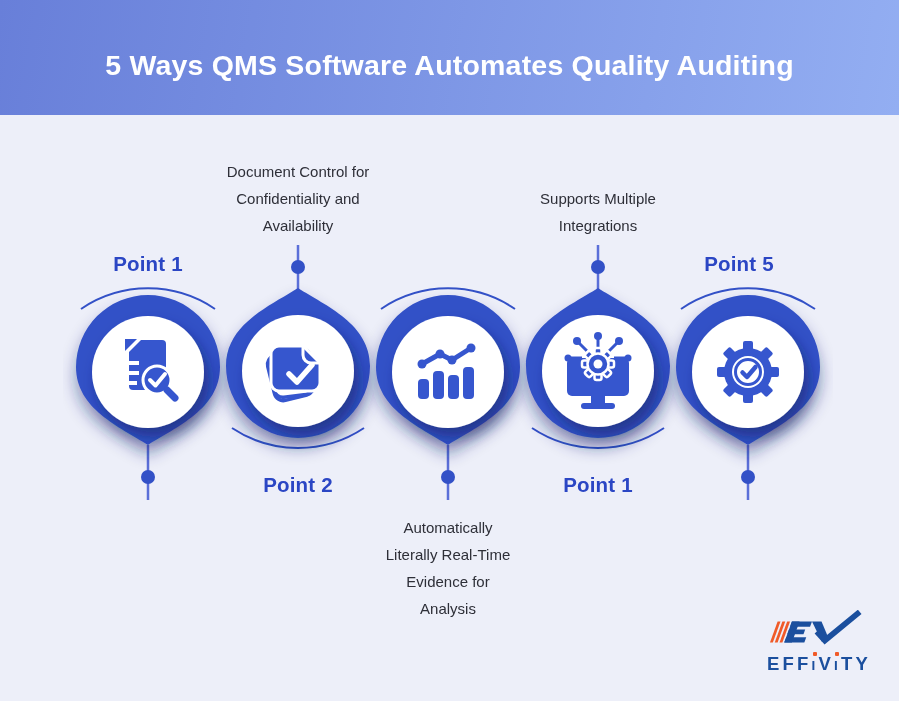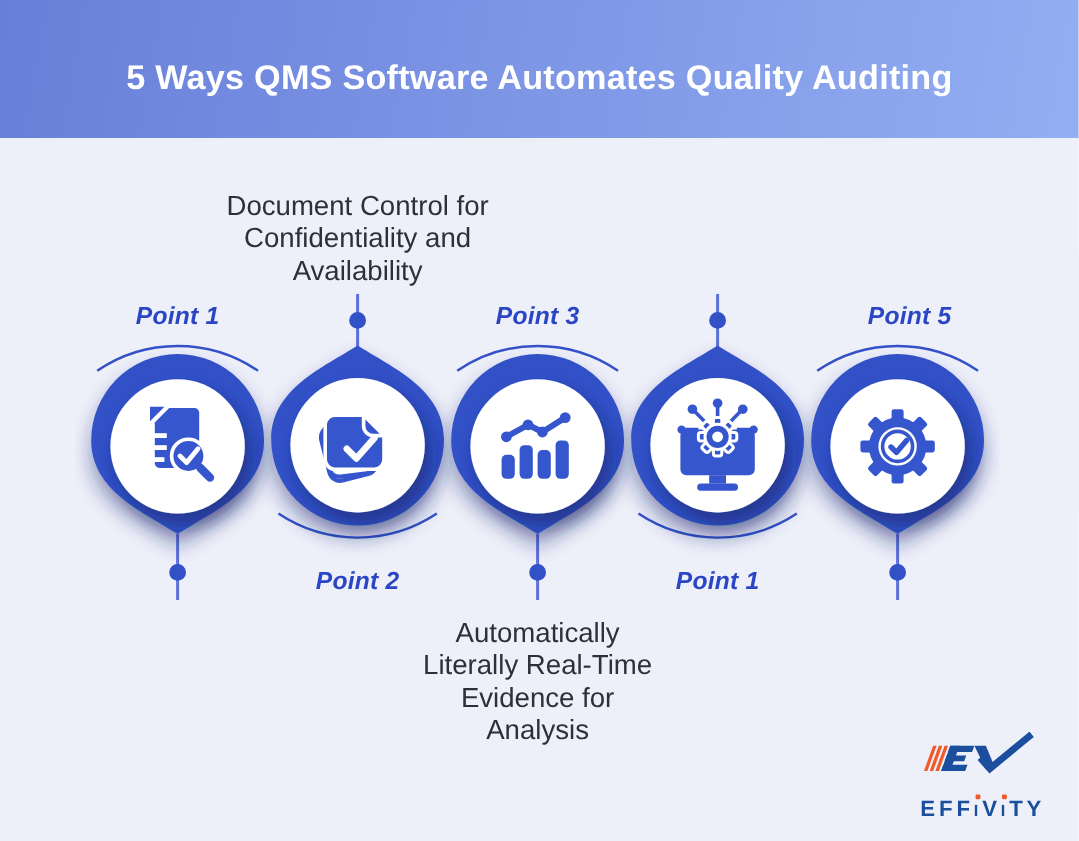--- a/index.html
+++ b/index.html
@@ -9,34 +9,34 @@
   }
   *{margin:0;padding:0;box-sizing:border-box;}
   html,body{width:899px;height:701px;}
   body{font-family:"Liberation Sans",sans-serif;background:#fff;}
   .page{position:relative;width:899px;height:701px;background:var(--c-bg);overflow:hidden;}
   .banner{position:absolute;left:0;top:0;width:899px;height:115px;
     background:linear-gradient(100deg,var(--c-banner-start) 0%,var(--c-banner-end) 100%);
     display:flex;align-items:center;justify-content:center;padding-top:16px;}
   .banner h1{color:var(--c-white);font-size:28.5px;font-weight:bold;letter-spacing:.2px;white-space:nowrap;}
   .pt-label{position:absolute;width:150px;text-align:center;color:var(--c-label);
-    font-size:20.5px;font-weight:bold;letter-spacing:.2px;font-style:italic;}
-  .desc{position:absolute;text-align:center;color:var(--c-text);font-size:23px;
+    font-size:20.5px;font-weight:bold;letter-spacing:.2px;}
+  .desc{position:absolute;text-align:center;color:var(--c-text);font-size:15px;
     line-height:27px;white-space:pre-line;}
   .pin{position:absolute;width:170px;height:230px;}
   .drop{fill:var(--c-pin);}
   .arc{fill:none;stroke:var(--c-pin);stroke-width:2;}
   .connector{stroke:var(--c-line);stroke-width:2.5;}
   .node-dot{fill:var(--c-pin);}
   .inner-circle{fill:var(--c-white);}
   .fill-icon{fill:var(--c-icon);}
   .stroke-icon{stroke:var(--c-icon);}
   .logo{position:absolute;left:748px;top:610px;width:142px;}
   .logo-mark{display:block;margin-left:14px;}
-  .logo-text{margin-top:11px;text-align:center;color:var(--c-logo-blue);
+  .logo-text{margin-top:1px;text-align:center;color:var(--c-logo-blue);
     font-size:18.5px;font-weight:bold;letter-spacing:3.2px;white-space:nowrap;}
   .logo-i{position:relative;display:inline-block;font-size:13.5px;font-weight:bold;}
   .logo-i::after{content:"";position:absolute;top:-6px;left:1px;width:4px;height:4px;
     background:var(--c-logo-orange);border-radius:1px;}
 </style>
 </head>
 <body>
 
 <svg width="0" height="0" style="position:absolute">
   <defs>
@@ -86,21 +86,20 @@
     <g transform="translate(2,6)">
       <rect x="-30" y="-22" width="40" height="46" rx="9" fill="#fff" class="stroke-icon" stroke-width="3.5" transform="rotate(-14)"></rect>
       <rect x="-28" y="-23" width="40" height="46" rx="9" fill="#fff" class="stroke-icon" stroke-width="3.5" transform="rotate(-7)"></rect>
       <path class="fill-icon" stroke="#fff" stroke-width="3" d="M -21,-26 h 24 l 17,17 v 20 a8 8 0 0 1 -8,8 h -33 a8 8 0 0 1 -8,-8 v -29 a8 8 0 0 1 8,-8 Z"></path>
       <path d="M 3,-26 v 9 a8 8 0 0 0 8,8 h 9" fill="none" stroke="#fff" stroke-width="3"></path>
       <path d="M -11,2 l 8,8 15,-17" fill="none" stroke="#fff" stroke-width="5.5" stroke-linecap="round" stroke-linejoin="round"></path>
     </g>
   </svg>
   <div class="pt-label" style="left:223px;top:473px">Point 2</div>
 
-  <div class="pt-label" style="left:373px;top:252px">Point 3</div>
   <svg class="pin" style="left:363px;top:277px" viewBox="-85 -90 170 230">
     <path class="arc" d="M -67,-58 A 119 119 0 0 1 67,-58"></path>
     <line class="connector" x1="0" y1="78" x2="0" y2="133"></line>
     <circle class="node-dot" cx="0" cy="110" r="7"></circle>
     <path class="drop" filter="url(#fDrop)" d="M 0,78 C -28,60 -72,42 -72,0 A 72 72 0 1 1 72,0 C 72,42 28,60 0,78 Z"></path>
     <circle class="inner-circle" filter="url(#fCirc)" cx="0" cy="5" r="56"></circle>
     <g transform="translate(0,6)">
       <rect class="fill-icon" x="-30" y="6" width="11" height="20" rx="4"></rect>
       <rect class="fill-icon" x="-15" y="-2" width="11" height="28" rx="4"></rect>
       <rect class="fill-icon" x="0" y="2" width="11" height="24" rx="4"></rect>
@@ -110,20 +109,22 @@
       <circle class="fill-icon" cx="-8" cy="-19" r="4.5"></circle>
       <circle class="fill-icon" cx="4" cy="-13" r="4.5"></circle>
       <circle class="fill-icon" cx="23" cy="-25" r="4.5"></circle>
     </g>
   </svg>
   <div class="desc" style="left:328px;top:514px;width:240px">Automatically
 Literally Real-Time
 Evidence for
 Analysis</div>
 
+  <div class="desc" style="left:478px;top:185px;width:240px">Supports Multiple
+Integrations</div>
   <svg class="pin" style="left:513px;top:239px" viewBox="-85 -127 170 230">
     <line class="connector" x1="0" y1="-121" x2="0" y2="-70"></line>
     <circle class="node-dot" cx="0" cy="-99" r="7"></circle>
     <path class="arc" d="M -66,62 A 119 119 0 0 0 66,62"></path>
     <path class="drop" filter="url(#fDrop)" d="M 0,-78 C 28,-60 72,-42 72,0 A 72 72 0 1 1 -72,0 C -72,-42 -28,-60 0,-78 Z"></path>
     <circle class="inner-circle" filter="url(#fCirc)" cx="0" cy="5" r="56"></circle>
     <g transform="translate(0,6)">
       <g class="stroke-icon" stroke-width="3" fill="none">
         <path d="M 0,-24 V -34"></path>
         <path d="M -11,-21 L -19,-29"></path>
@@ -146,21 +147,21 @@
           <rect x="-3.5" y="-16" width="7" height="32" rx="2" transform="rotate(90)"></rect>
           <rect x="-3.5" y="-16" width="7" height="32" rx="2" transform="rotate(135)"></rect>
         </g>
         <circle class="fill-icon" r="10.5" stroke="#fff" stroke-width="2.5"></circle>
         <circle r="4.5" fill="#fff"></circle>
       </g>
     </g>
   </svg>
   <div class="pt-label" style="left:523px;top:473px">Point 1</div>
 
-  <div class="pt-label" style="left:683px;top:252px">Point 5</div>
+  <div class="pt-label" style="left:664px;top:252px">Point 5</div>
   <svg class="pin" style="left:663px;top:277px" viewBox="-85 -90 170 230">
     <path class="arc" d="M -67,-58 A 119 119 0 0 1 67,-58"></path>
     <line class="connector" x1="0" y1="78" x2="0" y2="133"></line>
     <circle class="node-dot" cx="0" cy="110" r="7"></circle>
     <path class="drop" filter="url(#fDrop)" d="M 0,78 C -28,60 -72,42 -72,0 A 72 72 0 1 1 72,0 C 72,42 28,60 0,78 Z"></path>
     <circle class="inner-circle" filter="url(#fCirc)" cx="0" cy="5" r="56"></circle>
     <g transform="translate(0,5)">
       <g class="fill-icon">
         <rect x="-5" y="-31" width="10" height="62" rx="2"></rect>
         <rect x="-5" y="-31" width="10" height="62" rx="2" transform="rotate(45)"></rect>

